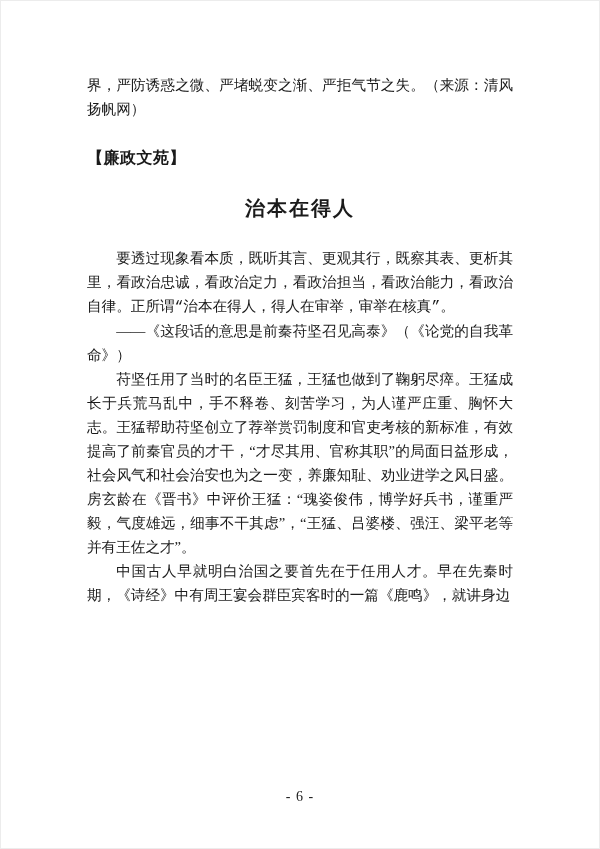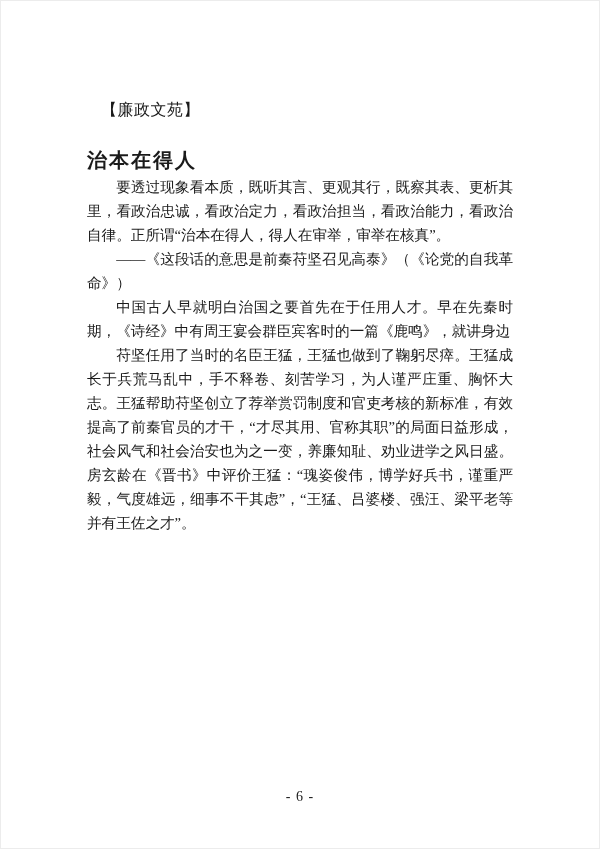--- a/index.html
+++ b/index.html
@@ -28,61 +28,65 @@
     font-size: 14.6px;
     line-height: 24px;
     text-align: justify;
     text-justify: inter-ideograph;
     word-break: break-all;
   }
   .para.indent {
     text-indent: 2em;
   }
   .section-header {
-    margin: 25px 0 0 14px;
+    margin: 25px 0 0 0;
     font-size: 16px;
-    font-weight: normal;
+    font-weight: bold;
     line-height: 24px;
     letter-spacing: 0.5px;
   }
   .article-title {
     margin: 23px 0 0 0;
     font-size: 20px;
     font-weight: bold;
     line-height: 30px;
+    text-align: center;
     letter-spacing: 2px;
   }
   .first-body-para {
+    margin-top: 24px;
+    font-family: Liberation Mono, monospace;
   }
   .page-number {
     position: absolute;
     left: 0;
     right: 0;
     top: 786px;
     text-align: center;
     font-size: 14px;
     line-height: 20px;
     letter-spacing: 1px;
     color: #1a1a1a;
   }
 </style>
 </head>
 <body>
 
 <div class="page">
 
+  <p class="para">界，严防诱惑之微、严堵蜕变之渐、严拒气节之失。（来源：清风扬帆网）</p>
 
   <p class="section-header">【廉政文苑】</p>
 
   <h1 class="article-title">治本在得人</h1>
 
   <p class="para indent first-body-para">要透过现象看本质，既听其言、更观其行，既察其表、更析其里，看政治忠诚，看政治定力，看政治担当，看政治能力，看政治自律。正所谓“治本在得人，得人在审举，审举在核真”。</p>
 
   <p class="para indent">——《这段话的意思是前秦苻坚召见高泰》（《论党的自我革命》）</p>
 
 
+  <p class="para indent">苻坚任用了当时的名臣王猛，王猛也做到了鞠躬尽瘁。王猛成长于兵荒马乱中，手不释卷、刻苦学习，为人谨严庄重、胸怀大志。王猛帮助苻坚创立了荐举赏罚制度和官吏考核的新标准，有效提高了前秦官员的才干，“才尽其用、官称其职”的局面日益形成，社会风气和社会治安也为之一变，养廉知耻、劝业进学之风日盛。房玄龄在《晋书》中评价王猛：“瑰姿俊伟，博学好兵书，谨重严毅，气度雄远，细事不干其虑”，“王猛、吕婆楼、强汪、梁平老等并有王佐之才”。</p>
+
   <p class="para indent">中国古人早就明白治国之要首先在于任用人才。早在先秦时期，《诗经》中有周王宴会群臣宾客时的一篇《鹿鸣》，就讲身边</p>
-
-  <p class="para indent">苻坚任用了当时的名臣王猛，王猛也做到了鞠躬尽瘁。王猛成长于兵荒马乱中，手不释卷、刻苦学习，为人谨严庄重、胸怀大志。王猛帮助苻坚创立了荐举赏罚制度和官吏考核的新标准，有效提高了前秦官员的才干，“才尽其用、官称其职”的局面日益形成，社会风气和社会治安也为之一变，养廉知耻、劝业进学之风日盛。房玄龄在《晋书》中评价王猛：“瑰姿俊伟，博学好兵书，谨重严毅，气度雄远，细事不干其虑”，“王猛、吕婆楼、强汪、梁平老等并有王佐之才”。</p>
 
   <div class="page-number">- 6 -</div>
 
 </div>
 
 </body></html>

